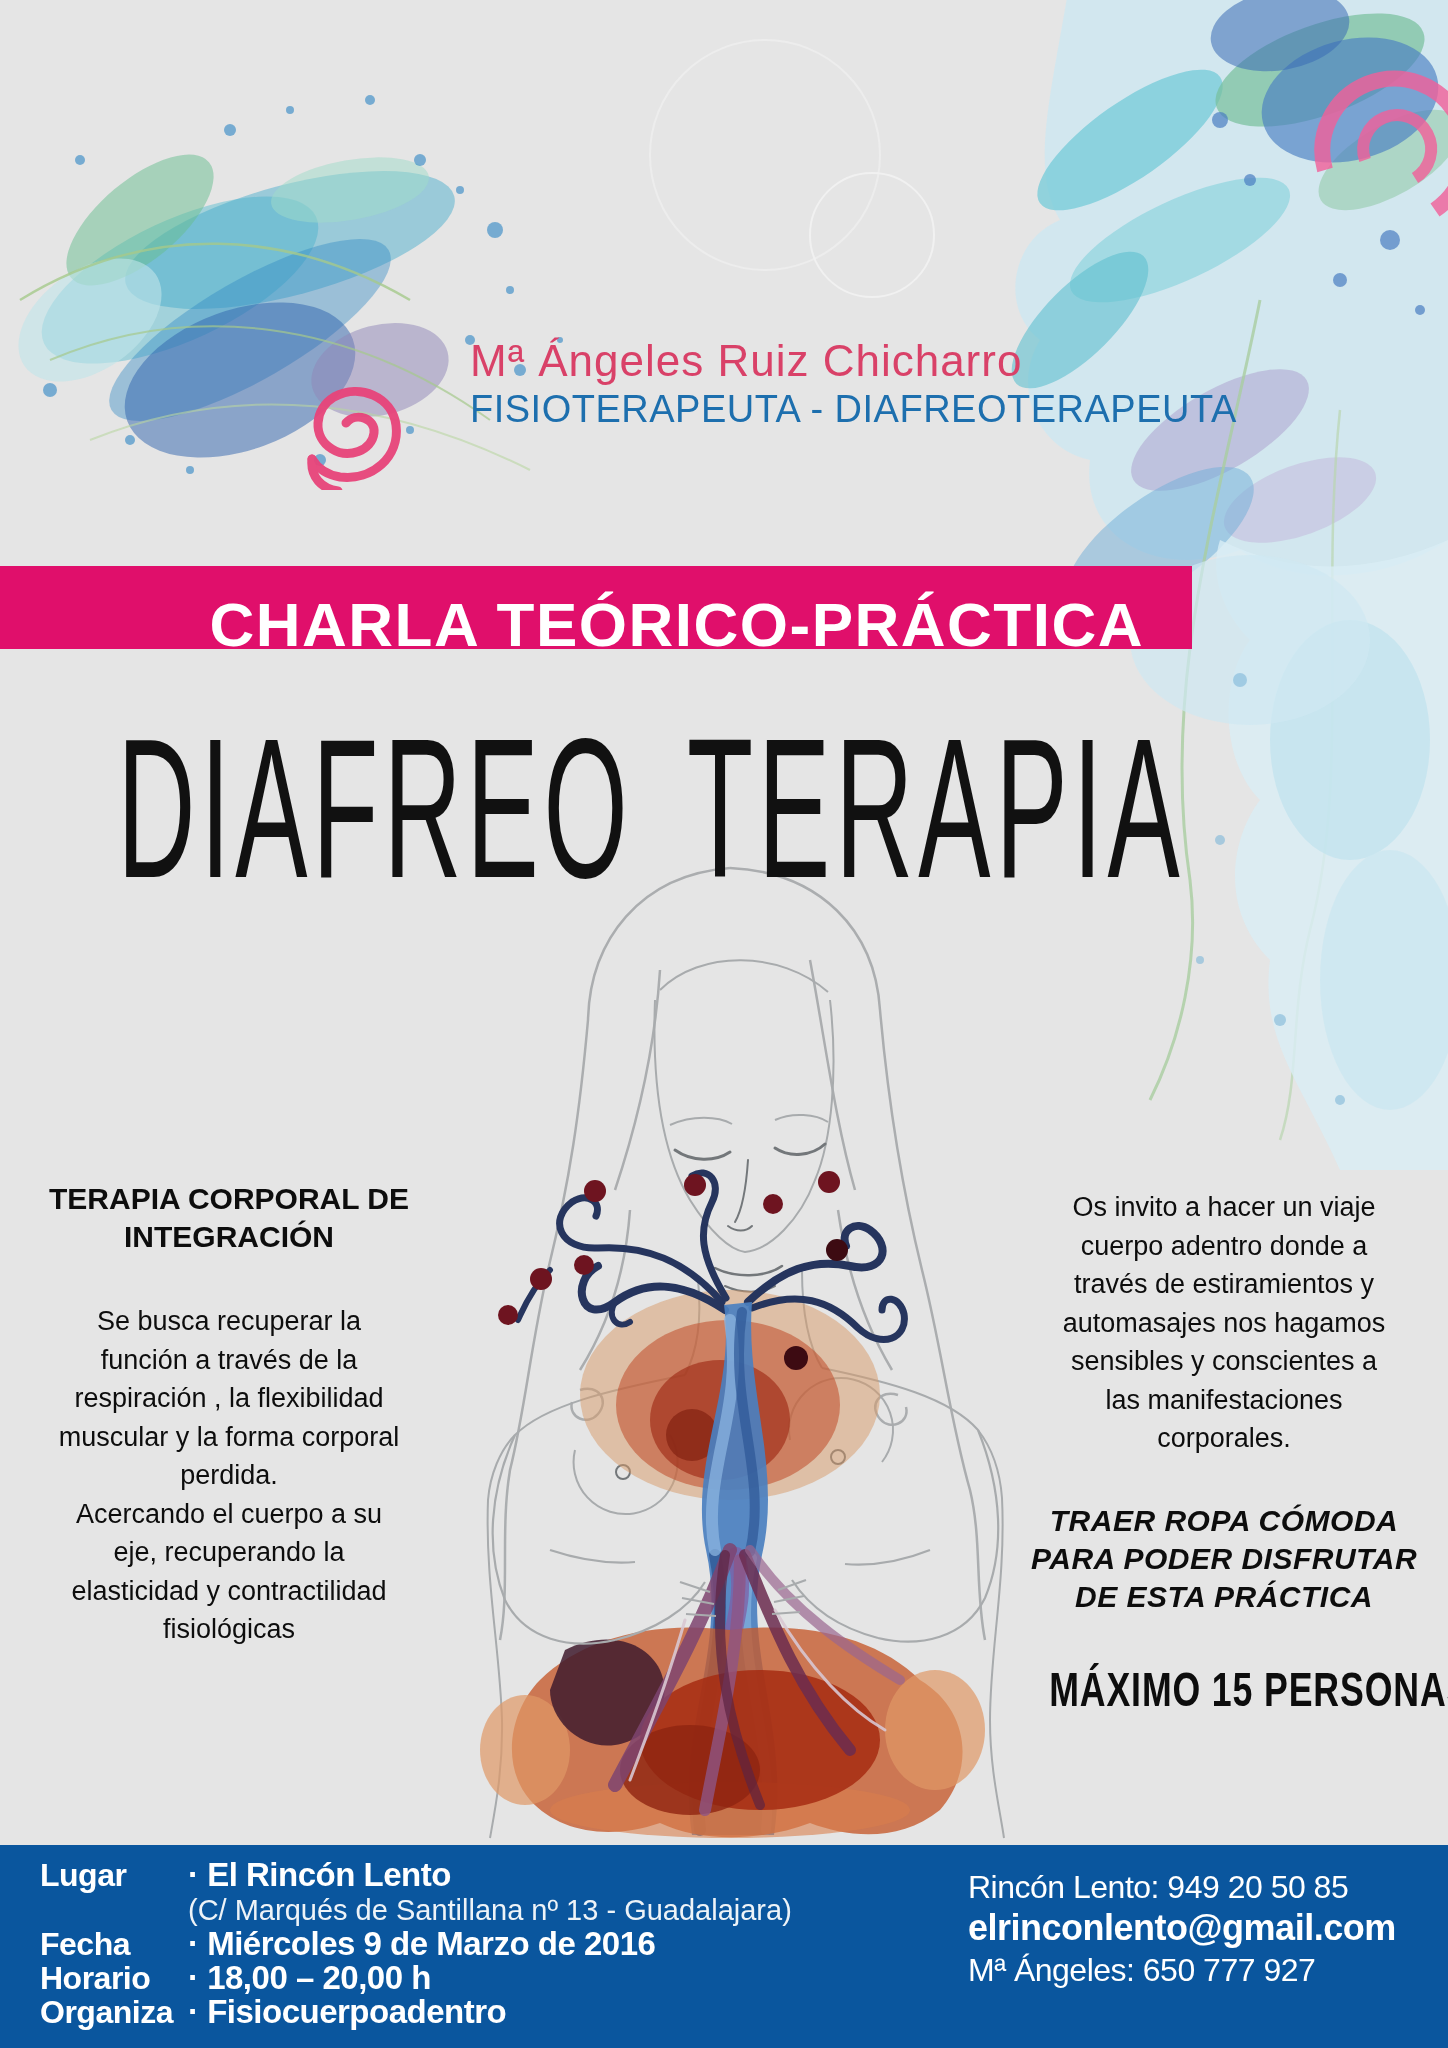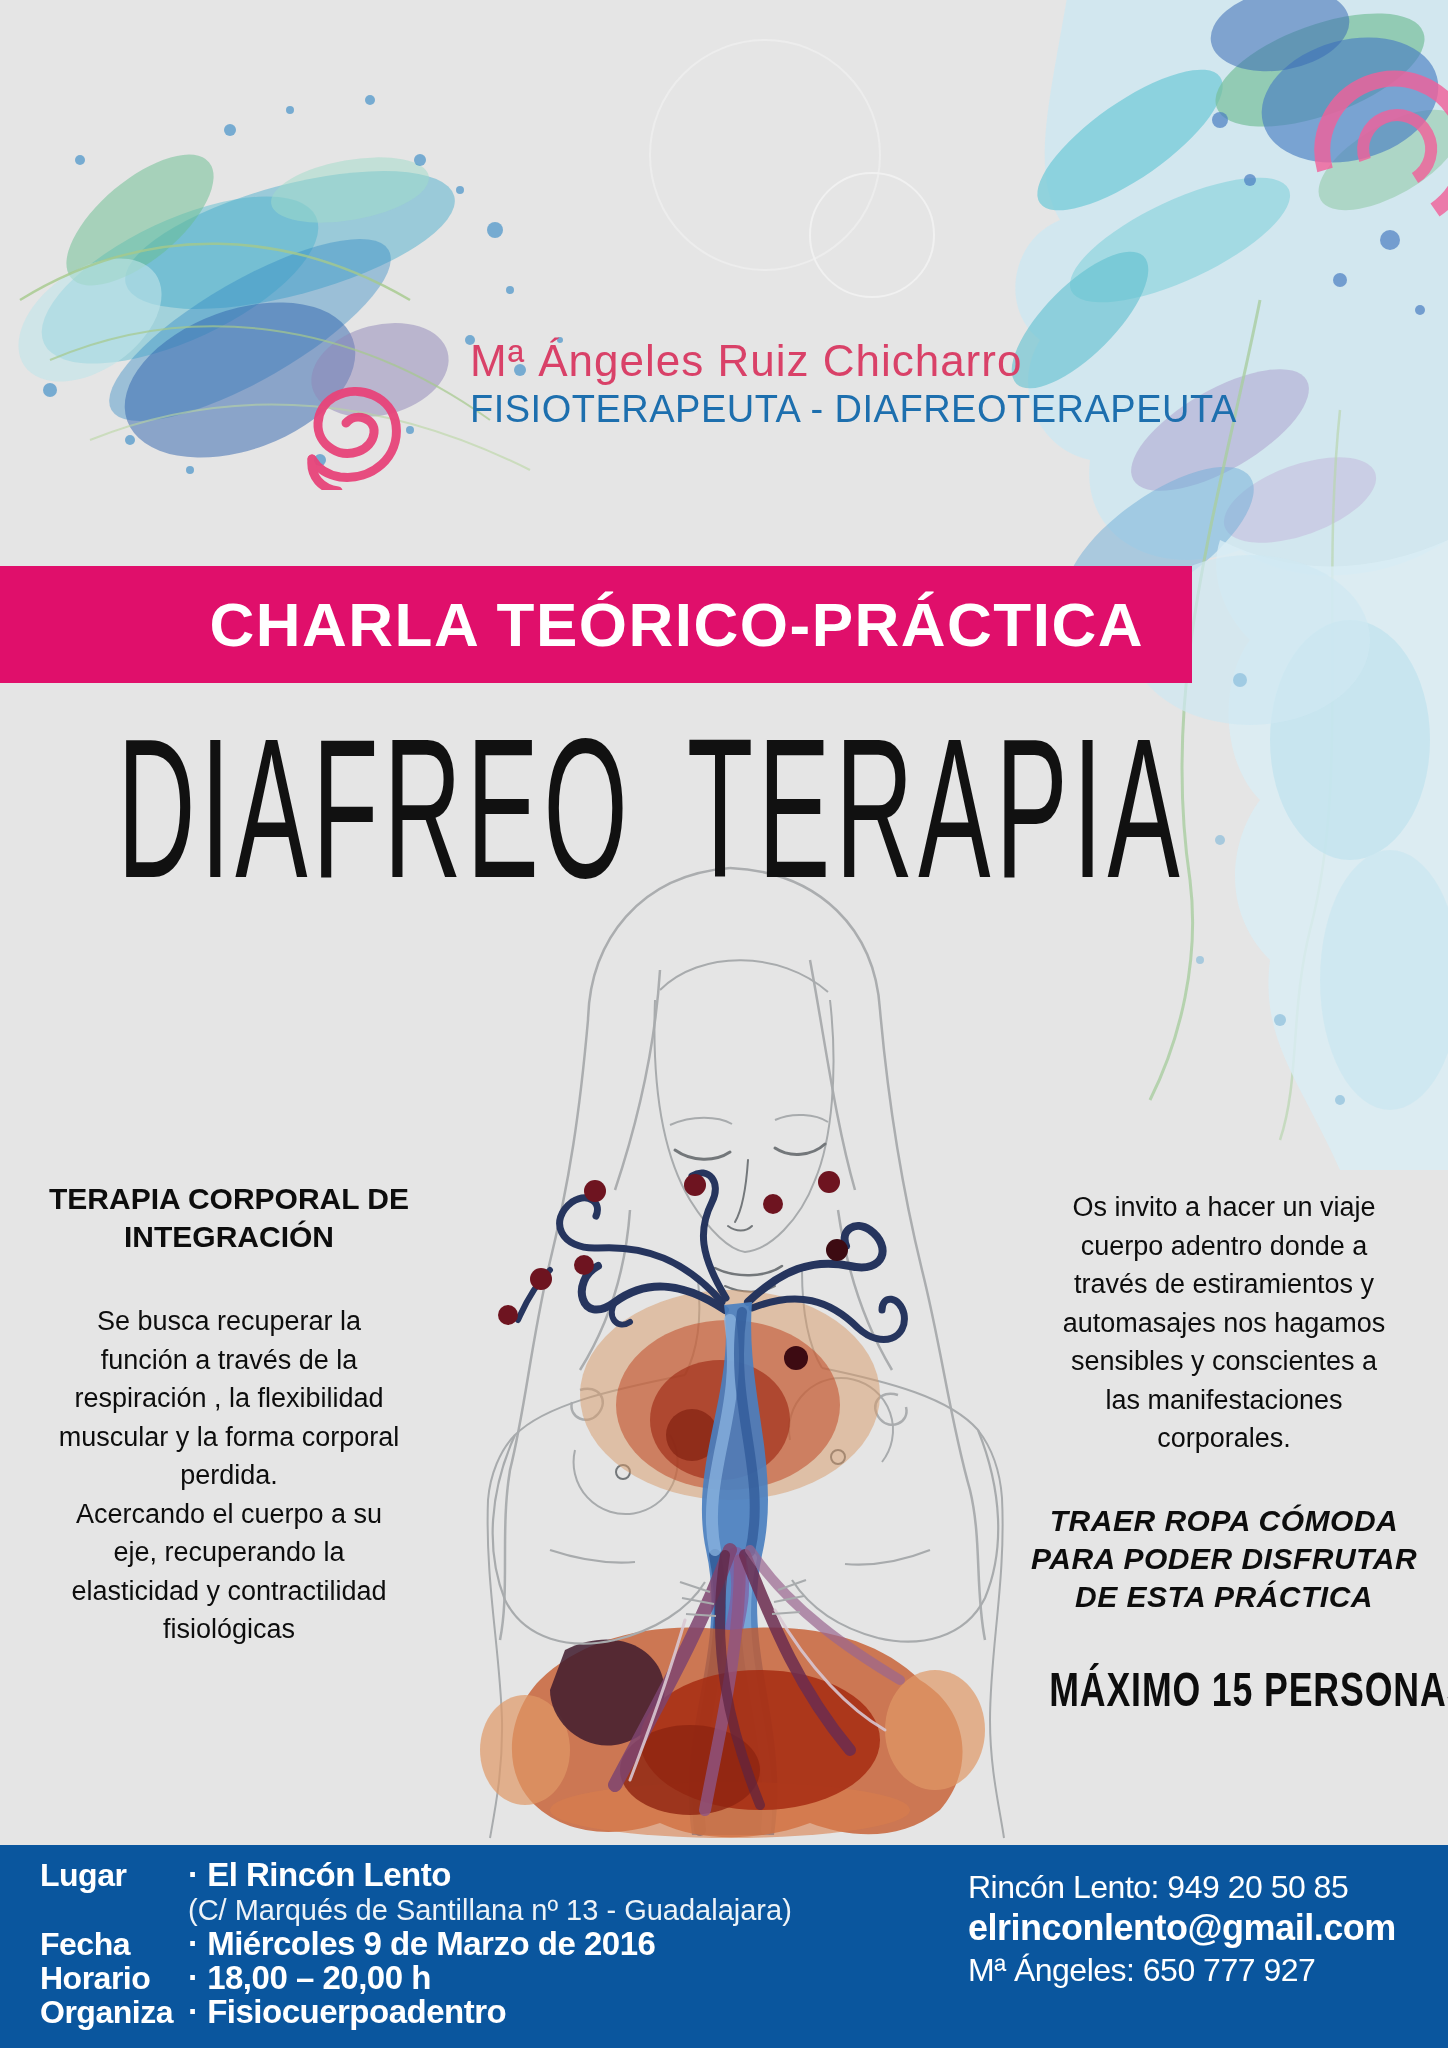--- a/index.html
+++ b/index.html
@@ -11,21 +11,21 @@
   .abs{position:absolute;}
   svg{display:block;}
 
   
   .logo-block{left:470px;top:336px;width:690px;z-index:6;}
   .logo-name{font-size:44px;line-height:1.12;color:#d94168;letter-spacing:1px;white-space:nowrap;}
   .logo-title{font-size:38px;line-height:1.1;color:#1d6fae;letter-spacing:.5px;margin-top:4px;white-space:nowrap;font-weight:400;}
   .logo-site{font-size:27px;font-weight:700;color:#e0246e;text-align:right;margin-top:4px;letter-spacing:.5px;}
 
   
-  .banner{left:0;top:566px;width:1192px;height:117px;background:#e00f6b;z-index:5;}
+  .banner{left:0;top:566px;width:1192px;height:83px;background:#e00f6b;z-index:5;}
   .banner-text{
     width:100%;height:117px;line-height:117px;color:#ffffff;font-weight:700;
     font-size:62px;letter-spacing:1.5px;text-align:right;padding-right:48px;box-sizing:border-box;
     white-space:nowrap;
   }
 
   
   .main-title{left:0;top:710px;width:1180px;text-align:center;z-index:7;pointer-events:none;}
   .main-title span{
     display:inline-block;font-size:132px;font-weight:400;color:#111111;line-height:1;

